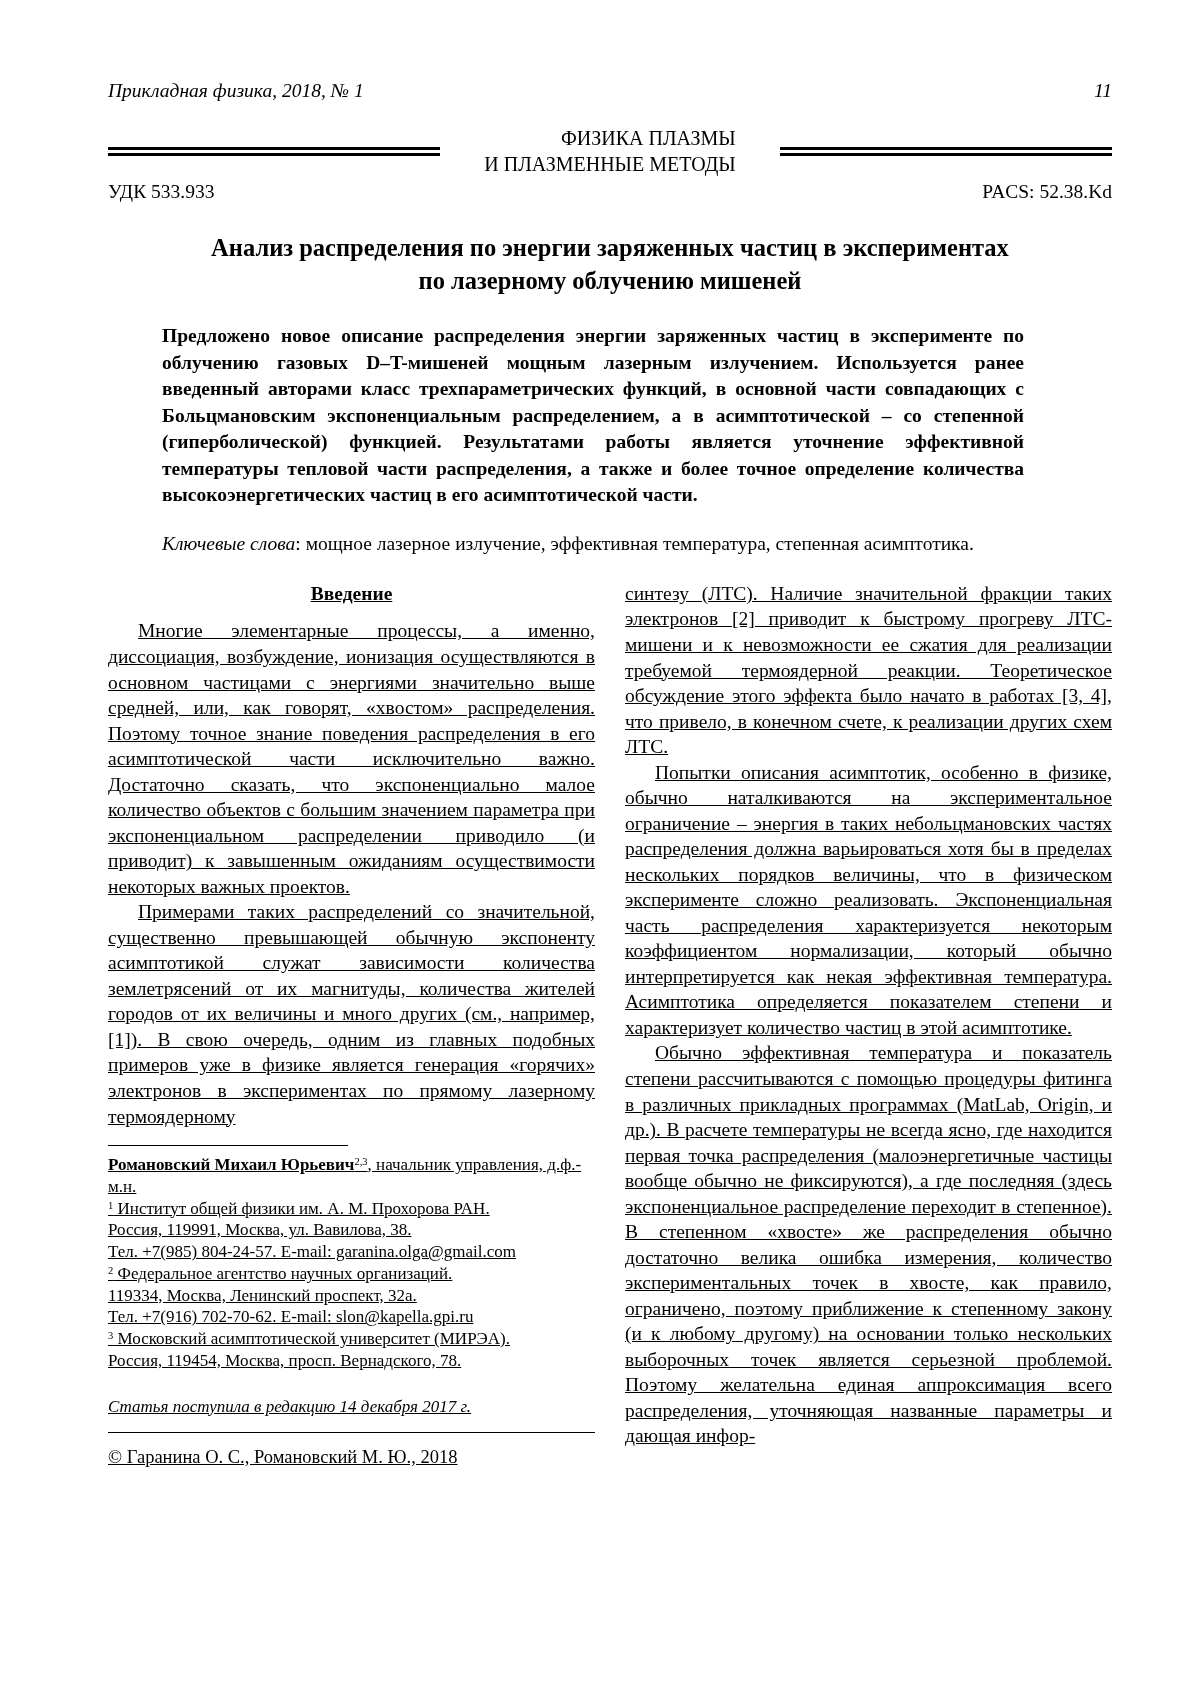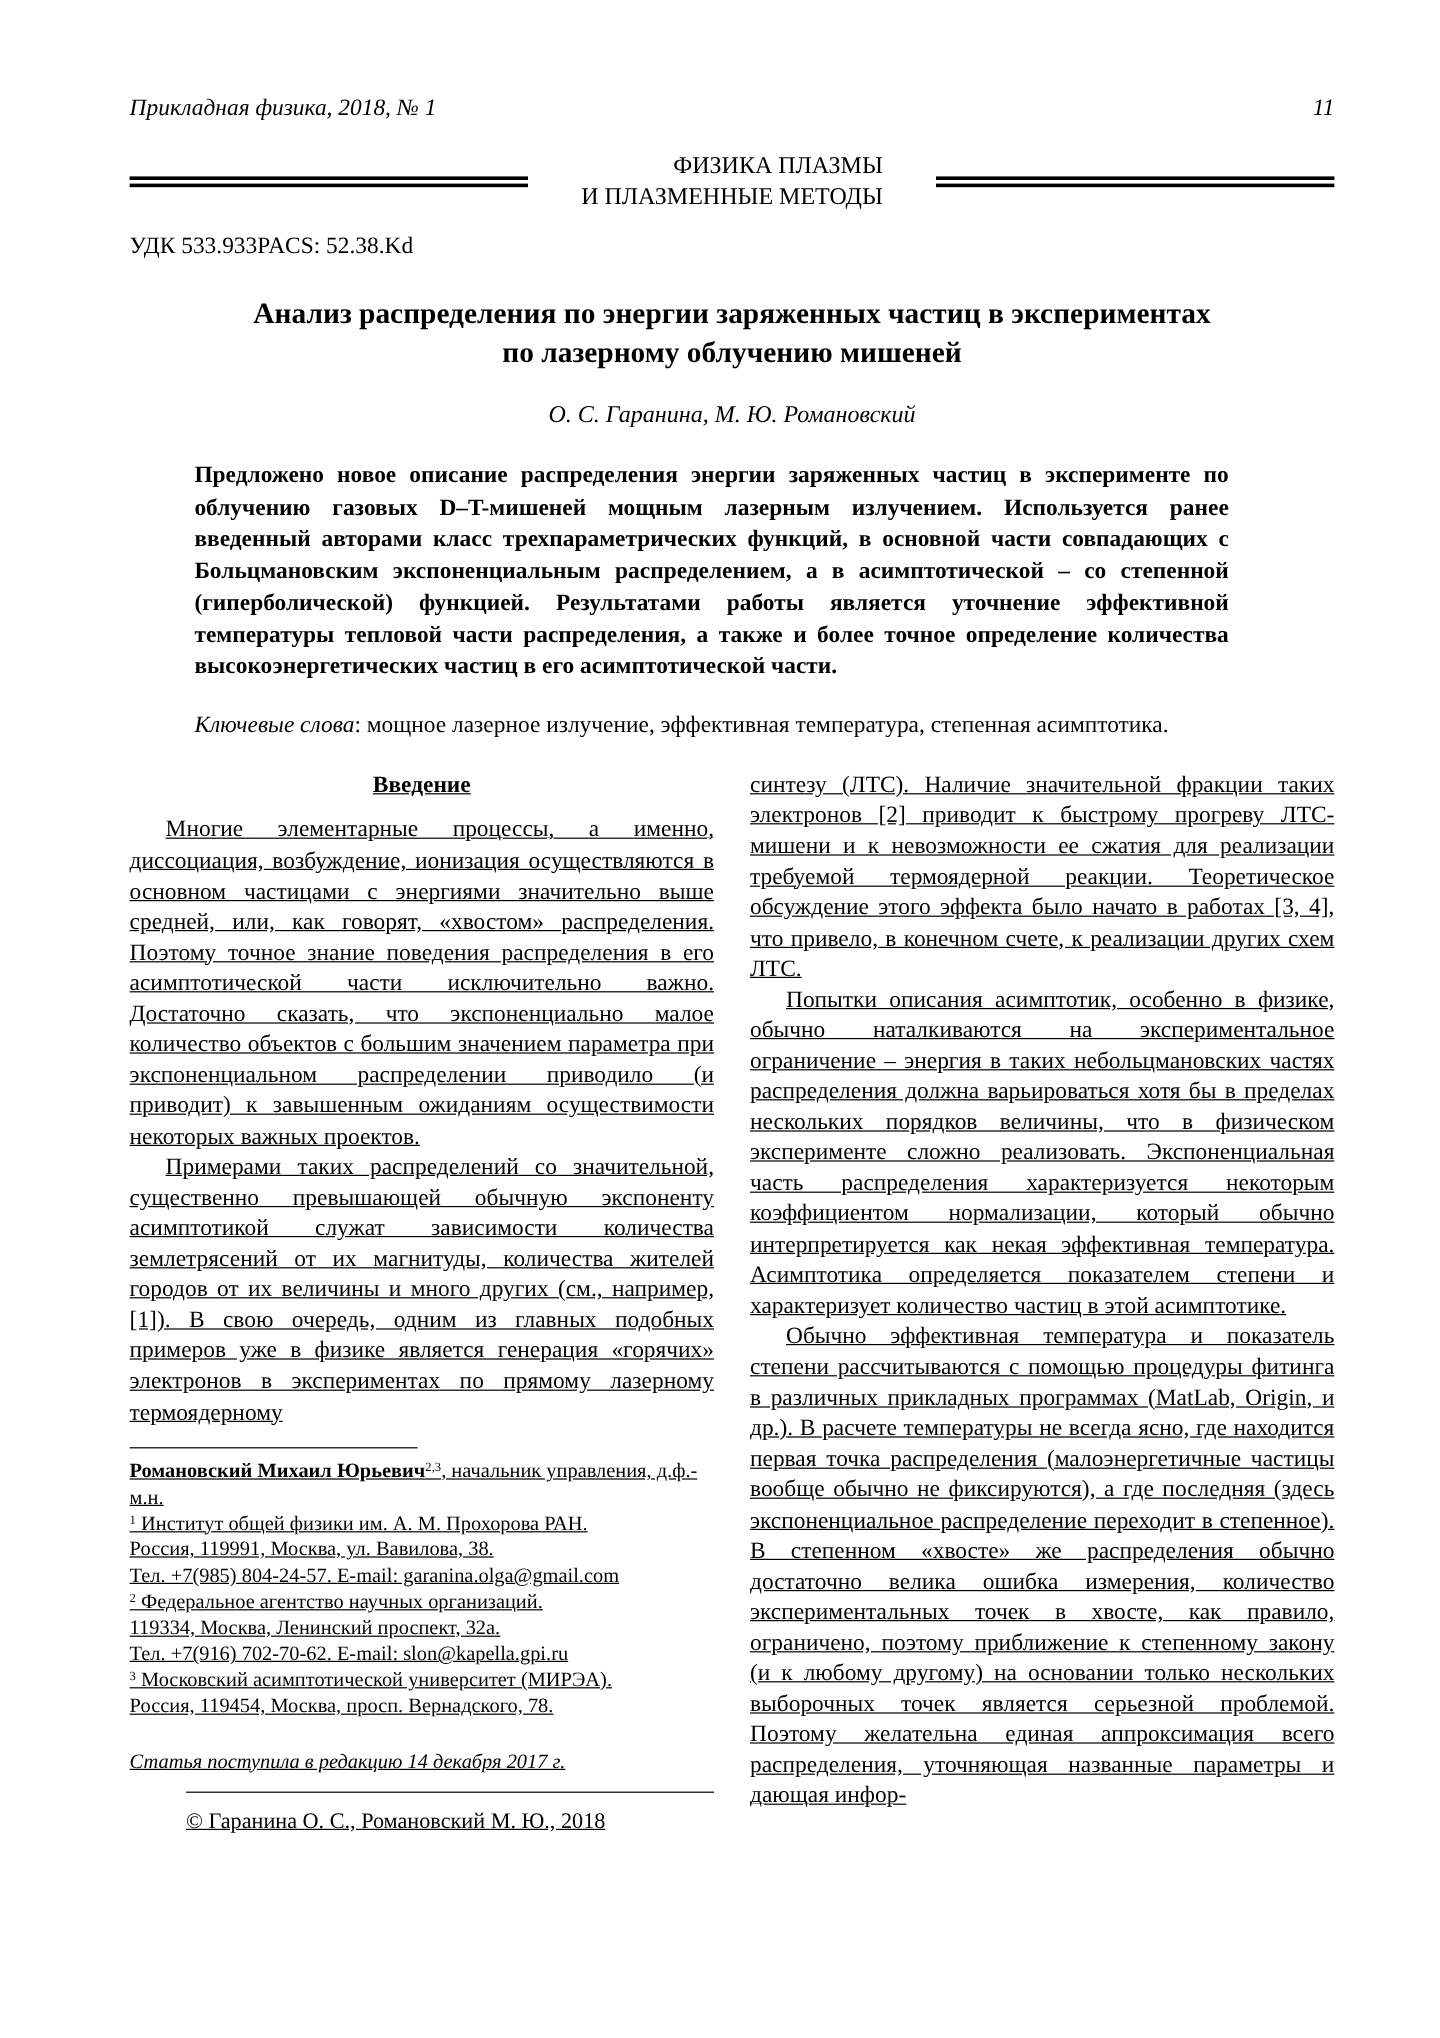--- a/index.html
+++ b/index.html
@@ -35,21 +35,22 @@
     margin: 0 44px;
     text-align: right;
     font-size: 20px;
     line-height: 1.28;
     white-space: nowrap;
   }
 
   
   .codes-row {
     display: flex;
-    margin-top: 18px;
+    justify-content: space-between;
+    margin-top: 4px;
     font-size: 19.5px;
   }
 
   .article-title {
     margin-top: 28px;
     text-align: center;
     font-size: 24.5px;
     font-weight: bold;
     line-height: 1.35;
   }
@@ -122,21 +123,20 @@
   .received-note {
     margin-top: 24px;
     font-size: 17px;
     font-style: italic;
   }
   .copyright-note {
     margin-top: 14px;
     border-top: 1.5px solid #000;
     padding-top: 12px;
     font-size: 18.5px;
-    margin-left: 47px;
   }
 </style>
 </head>
 <body>
 
 <div class="page">
 
   <div class="header-row">
     <span>Прикладная физика, 2018, № 1</span>
     <span>11</span>
@@ -154,21 +154,20 @@
   <div class="codes-row">
     <span>УДК 533.933</span>
     <span>PACS: 52.38.Kd</span>
   </div>
 
   <div class="article-title">
     <div>Анализ распределения по энергии заряженных частиц в экспериментах</div>
     <div>по лазерному облучению мишеней</div>
   </div>
 
-  <div class="article-authors">О. С. Гаранина, М. Ю. Романовский</div>
 
   <div class="article-abstract">Предложено новое описание распределения энергии заряженных частиц в эксперименте по облучению газовых D–T-мишеней мощным лазерным излучением. Используется ранее введенный авторами класс трехпараметрических функций, в основной части совпадающих с Больцмановским экспоненциальным распределением, а в асимптотической – со степенной (гиперболической) функцией. Результатами работы является уточнение эффективной температуры тепловой части распределения, а также и более точное определение количества высокоэнергетических частиц в его асимптотической части.</div>
 
   <div class="keywords-line">
     <span class="keywords-label">Ключевые слова</span><span>: мощное лазерное излучение, эффективная температура, степенная асимптотика.</span>
   </div>
 
   <div class="columns">
 
     <div class="column">

